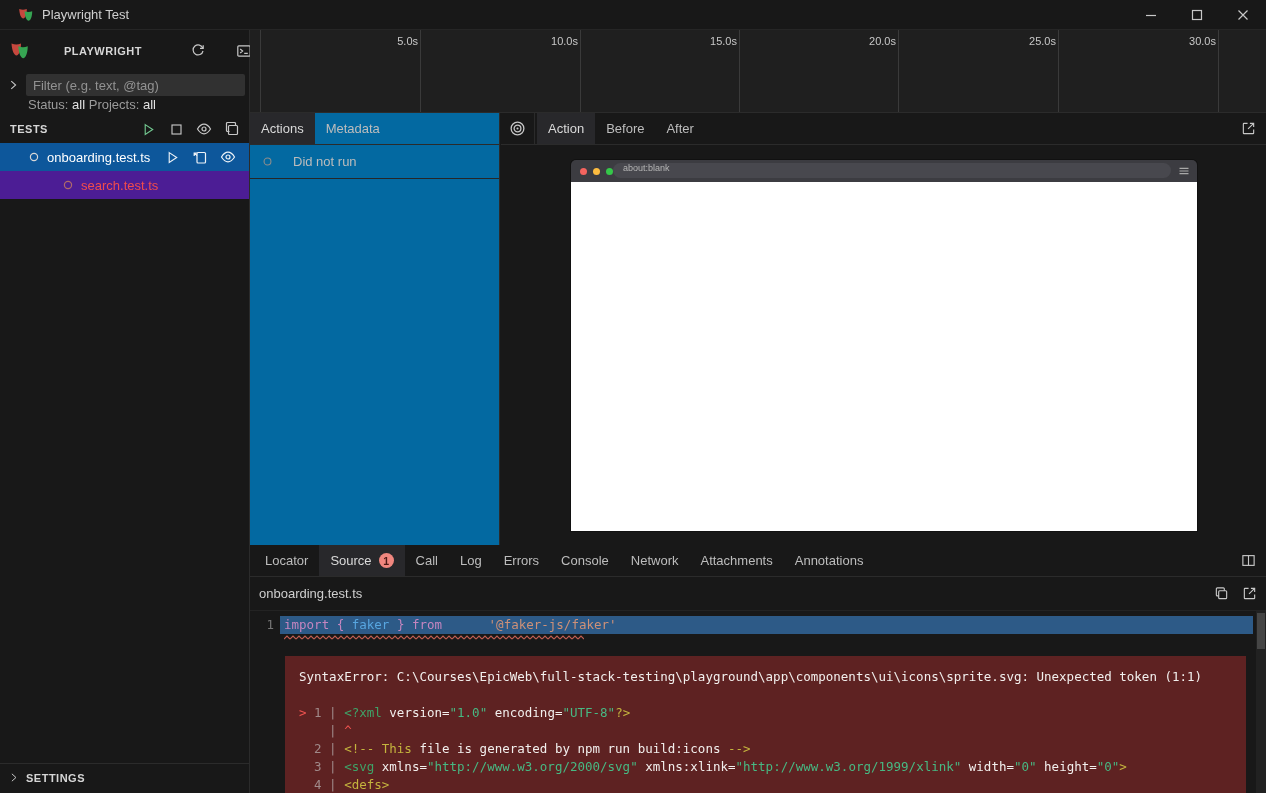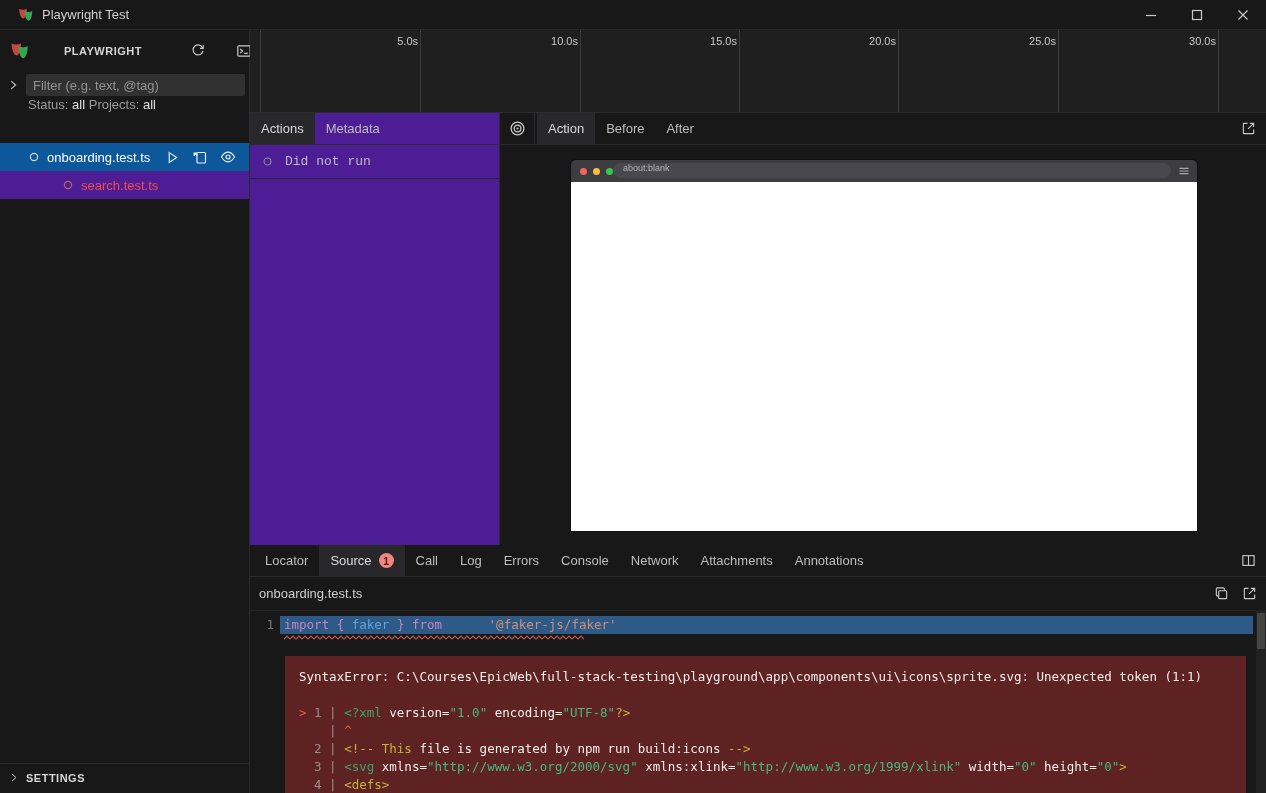--- a/index.html
+++ b/index.html
@@ -61,24 +61,24 @@
 
   
   .tabbar { display:flex; align-items:stretch; height:32px; border-bottom:1px solid #2b2b2b; }
   .tab { display:flex; align-items:center; padding:0 11px; color:#bdbdbd;
     font-size:13px; cursor:pointer; white-space:nowrap; }
   .tab.sel { background:#28282b; color:#dadada; }
   .tab-spacer { flex:1; }
 
   
   #actions-panel { position:absolute; left:250px; top:113px; width:250px; height:432px;
-    border-right:1px solid #2b2b2b; background:#4c1d95; }
+    border-right:1px solid #2b2b2b; background:#0369a1; }
   .empty-row { height:34px; display:flex; align-items:center; padding-left:12px;
     border-bottom:1px solid #272727; color:#bcbcbc; }
-  .empty-row .txt { margin-left:12px;font-family:Liberation Mono, monospace; }
+  .empty-row .txt { margin-left:20px; }
 
   
   #snapshot-panel { position:absolute; left:501px; top:113px; right:0; height:432px; background:#181818; }
   .pick-btn { width:34px; display:flex; align-items:center; justify-content:center;
     border-right:1px solid #2b2b2b; margin-right:2px; }
   .bar-right-icon { display:flex; align-items:center; padding:0 10px; }
   #browser { position:absolute; left:70px; top:47px; width:626px; height:371px;
     border-radius:5px 5px 0 0; overflow:hidden; box-shadow:0 0 0 1px #111; }
   #browser .chrome { height:22px; background:#3c3c41; display:flex; align-items:center; position:relative; }
   .dot { width:7px; height:7px; border-radius:50%; margin-left:6px; }
@@ -178,20 +178,46 @@
     <input type="text" placeholder="Filter (e.g. text, @tag)" style="">
   </div>
 
   <div class="sb-status">
     <span>Status:</span>
     <span class="val">all</span>
     <span>Projects:</span>
     <span class="val">all</span>
   </div>
 
+  <div class="sb-tests-header">
+    <span class="label">TESTS</span>
+    <span class="spacer"></span>
+    <span class="icon-btn">
+      <svg width="15" height="15" viewBox="0 0 16 16">
+          <path d="M4.5 2.8l8 5.2-8 5.2z" fill="none" stroke="#73c991" stroke-width="1.2"></path>
+        </svg>
+    </span>
+    <span class="icon-btn">
+      <svg width="15" height="15" viewBox="0 0 16 16">
+          <rect class="ic" x="3.2" y="3.2" width="9.6" height="9.6"></rect>
+        </svg>
+    </span>
+    <span class="icon-btn">
+      <svg width="16" height="16" viewBox="0 0 16 16">
+        <path class="ic" d="M1.5 8C3.5 4.7 5.9 3.2 8 3.2S12.5 4.7 14.5 8C12.5 11.3 10.1 12.8 8 12.8S3.5 11.3 1.5 8z"></path>
+        <circle class="ic" cx="8" cy="8" r="2"></circle>
+      </svg>
+    </span>
+    <span class="icon-btn">
+      <svg width="16" height="16" viewBox="0 0 16 16">
+        <rect class="ic" x="4.5" y="4.5" width="9" height="9" rx="1"></rect>
+        <path class="ic" d="M11.5 4.5v-2a1 1 0 0 0-1-1h-7a1 1 0 0 0-1 1v7a1 1 0 0 0 1 1h2"></path>
+      </svg>
+    </span>
+  </div>
 
   <div class="test-row" id="row-onboarding">
     <span class="ring">
       <svg width="12" height="12" viewBox="0 0 16 16">
           <circle cx="8" cy="8" r="4.8" fill="none" stroke="#d7d7d7" stroke-width="1.6"></circle>
         </svg>
     </span>
     <span class="tname">onboarding.test.ts</span>
     <span class="acts">
       <span class="icon-btn">

